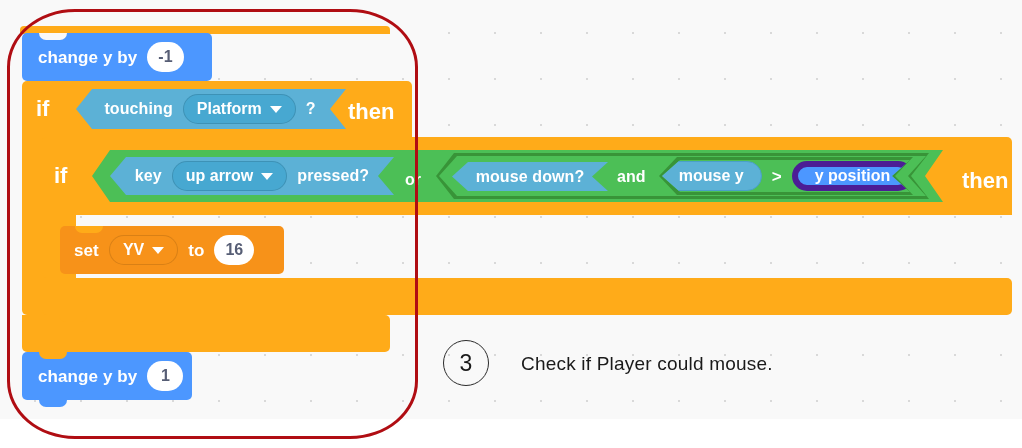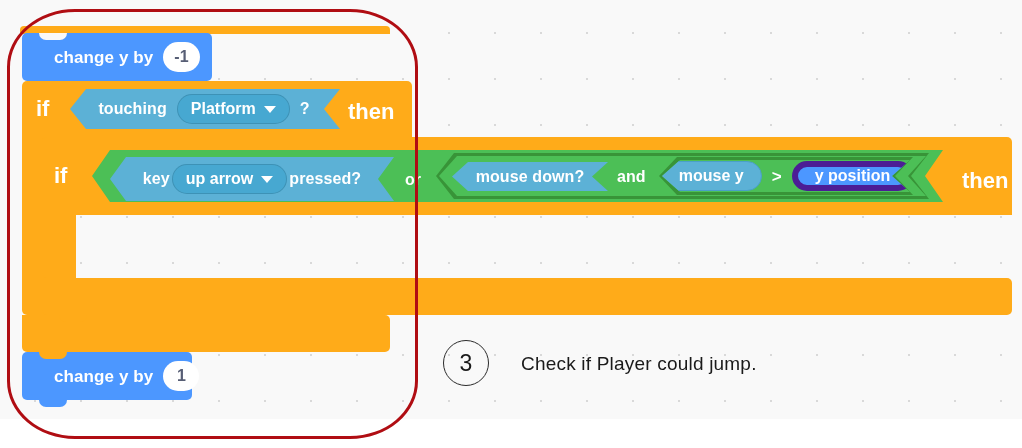--- a/index.html
+++ b/index.html
@@ -44,21 +44,21 @@
     line-height: 1;
   }
 
   
   .motion-block {
     position: absolute;
     background: #4c97ff;
     border-radius: 5px;
     display: flex;
     align-items: center;
-    padding-left: 32px;
+    padding-left: 16px;
     box-sizing: border-box;
   }
   .notch-top {
     position: absolute;
     top: 0; left: 17px;
     width: 28px; height: 7px;
     background: #f9f9f9;
     border-bottom-left-radius: 7px;
     border-bottom-right-radius: 7px;
   }
@@ -219,21 +219,21 @@
   <div class="motion-block" style="left:22px; top:33px; width:190px; height:48px;">
     <div class="notch-top"></div>
     <span class="blk-txt">change y by</span>
     <span class="num-input">-1</span>
   </div>
 
   <div class="ctrl ctrl-top" style="left:22px; top:81px; width:390px; height:56px;">
     <span class="ctrl-label" style="margin-left:14px;">if</span>
   </div>
 
-  <div class="hex hex-sensing" style="left:70px; top:89px; width:270px; height:40px; gap:10px;">
+  <div class="hex hex-sensing" style="left:76px; top:89px; width:270px; height:40px; gap:10px;">
     <span class="blk-txt" style="font-size:16px; margin-left:12px;">touching</span>
     <span class="dropdown">
       <span>Platform</span>
       <span class="caret"></span>
     </span>
     <span class="blk-txt" style="font-size:16px; margin-right:14px;">?</span>
   </div>
   <span class="ctrl-label" style="position:absolute; left:348px; top:99px;">then</span>
 
   <div class="ctrl ctrl-arm" style="left:22px; top:137px; width:34px; height:178px;"></div>
@@ -241,21 +241,21 @@
   <div class="ctrl ctrl-bottom" style="left:22px; top:315px; width:368px; height:37px;">
     <div class="notch-bottom" style="background:#ffab19;"></div>
   </div>
 
   <div class="ctrl ctrl-top" style="left:42px; top:137px; width:970px; height:78px;">
     <span class="ctrl-label" style="margin-left:12px;">if</span>
   </div>
 
   <div class="hex hex-operator" style="left:92px; top:150px; width:851px; height:52px;"></div>
 
-  <div class="hex hex-sensing" style="left:110px; top:157px; width:284px; height:44px; gap:2px;text-align:center;">
+  <div class="hex hex-sensing" style="left:110px; top:157px; width:284px; height:38px; gap:10px;text-align:center;">
     <span class="blk-txt" style="font-size:16px; margin-left:14px;">key</span>
     <span class="dropdown">
       <span>up arrow</span>
       <span class="caret"></span>
     </span>
     <span class="blk-txt" style="font-size:16px; margin-right:14px;">pressed?</span>
   </div>
 
   <span class="blk-txt" style="position:absolute; left:405px; top:172px; font-size:16px;">or</span>
 
@@ -276,28 +276,40 @@
   </div>
 
   <span class="ctrl-label" style="position:absolute; left:962px; top:168px;">then</span>
 
   <div class="ctrl ctrl-arm" style="left:42px; top:215px; width:34px; height:63px;"></div>
 
   <div class="ctrl ctrl-bottom" style="left:42px; top:278px; width:970px; height:37px;">
     <div class="notch-bottom" style="background:#ffab19;"></div>
   </div>
 
+  <div style="position:absolute; left:60px; top:226px; width:224px; height:48px;
+              background:#f79219; border-radius:5px; display:flex; align-items:center;
+              padding-left:14px; box-sizing:border-box; gap:10px;">
+    <div class="notch-top" style="background:#ffab19; left:15px;"></div>
+    <span class="blk-txt">set</span>
+    <span class="dropdown ctrl-var">
+      <span>YV</span>
+      <span class="caret"></span>
+    </span>
+    <span class="blk-txt">to</span>
+    <span class="num-input" style="margin-left:0;">16</span>
+  </div>
 
   <div class="motion-block" style="left:22px; top:352px; width:170px; height:48px;">
     <div class="notch-top" style="background:#ffab19;"></div>
     <span class="blk-txt">change y by</span>
     <span class="num-input">1</span>
     <div class="notch-bottom blue"></div>
   </div>
 
   <div id="annot-outline" style="left:7px; top:9px; width:411px; height:430px;"></div>
 
   <div id="annot-badge" style="left:443px; top:340px;">
     <span>3</span>
   </div>
-  <div id="annot-text" style="left:521px; top:353px;">Check if Player could jump.</div>
+  <div id="annot-text" style="left:521px; top:353px;">Check if Player could mouse.</div>
 
 </div>
 
 </body></html>

